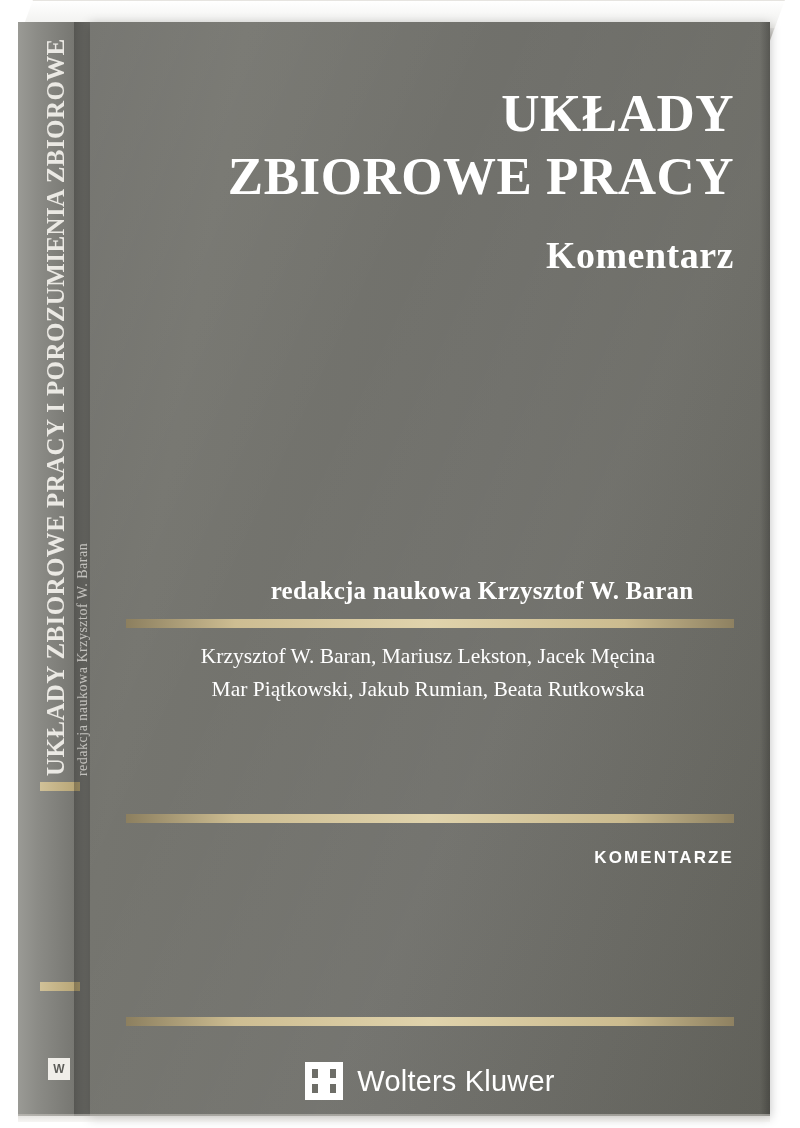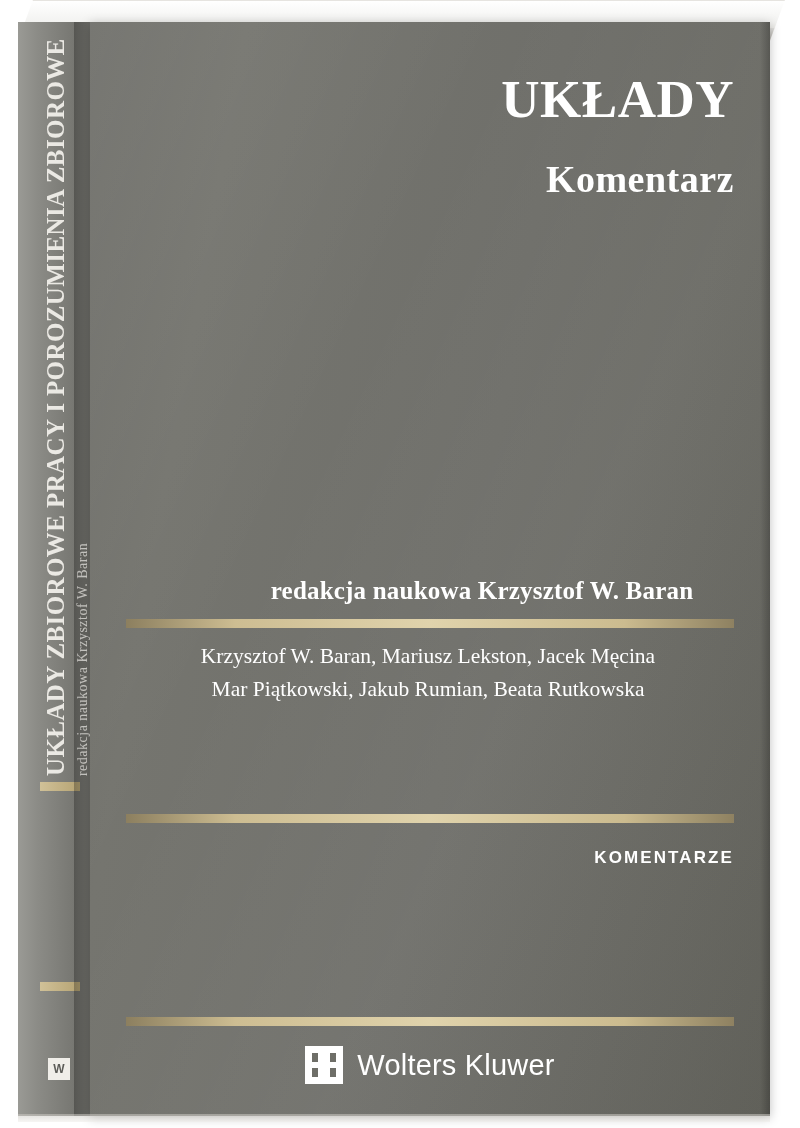--- a/index.html
+++ b/index.html
@@ -128,21 +128,21 @@
   .cover-rightedge {
     position: absolute;
     right: 0; top: 0;
     width: 10px; height: 100%;
     background: linear-gradient(90deg, rgba(0,0,0,0.0), rgba(0,0,0,0.22));
   }
 
   .title-block {
     position: absolute;
     right: 36px;
-    top: 46px;
+    top: 60px;
     width: 600px;
     text-align: right;
     color: #ffffff;
   }
   .title-line {
     font-family: "Liberation Serif", serif;
     font-weight: bold;
     font-size: 53px;
     line-height: 1.18;
     letter-spacing: 0.5px;
@@ -197,21 +197,21 @@
     font-family: "Liberation Sans", sans-serif;
     font-weight: bold;
     font-size: 17px;
     letter-spacing: 2.1px;
   }
 
   .publisher {
     position: absolute;
     left: 36px;
     right: 36px;
-    bottom: 32px;
+    bottom: 16px;
     display: flex;
     align-items: center;
     justify-content: center;
     gap: 14px;
   }
   .wk-mark {
     width: 38px;
     height: 38px;
     background: #ffffff;
     position: relative;
@@ -275,20 +275,21 @@
     <div class="spine-logo">W</div>
   </div>
   <div class="spine-inner-shadow"></div>
 
   <div class="cover">
     <div class="cover-gloss"></div>
     <div class="cover-rightedge"></div>
 
     <div class="title-block">
       <div class="title-line">UKŁADY</div>
+      <div class="title-line">ZBIOROWE PRACY</div>
       <div class="subtitle">Komentarz</div>
     </div>
 
     <div class="editor-line">redakcja naukowa Krzysztof  W. Baran</div>
 
     <div class="gold-rule r1"></div>
 
     <div class="authors">
       <div>Krzysztof W. Baran, Mariusz Lekston, Jacek Męcina</div>
       <div>Mar Piątkowski, Jakub Rumian, Beata Rutkowska</div>

